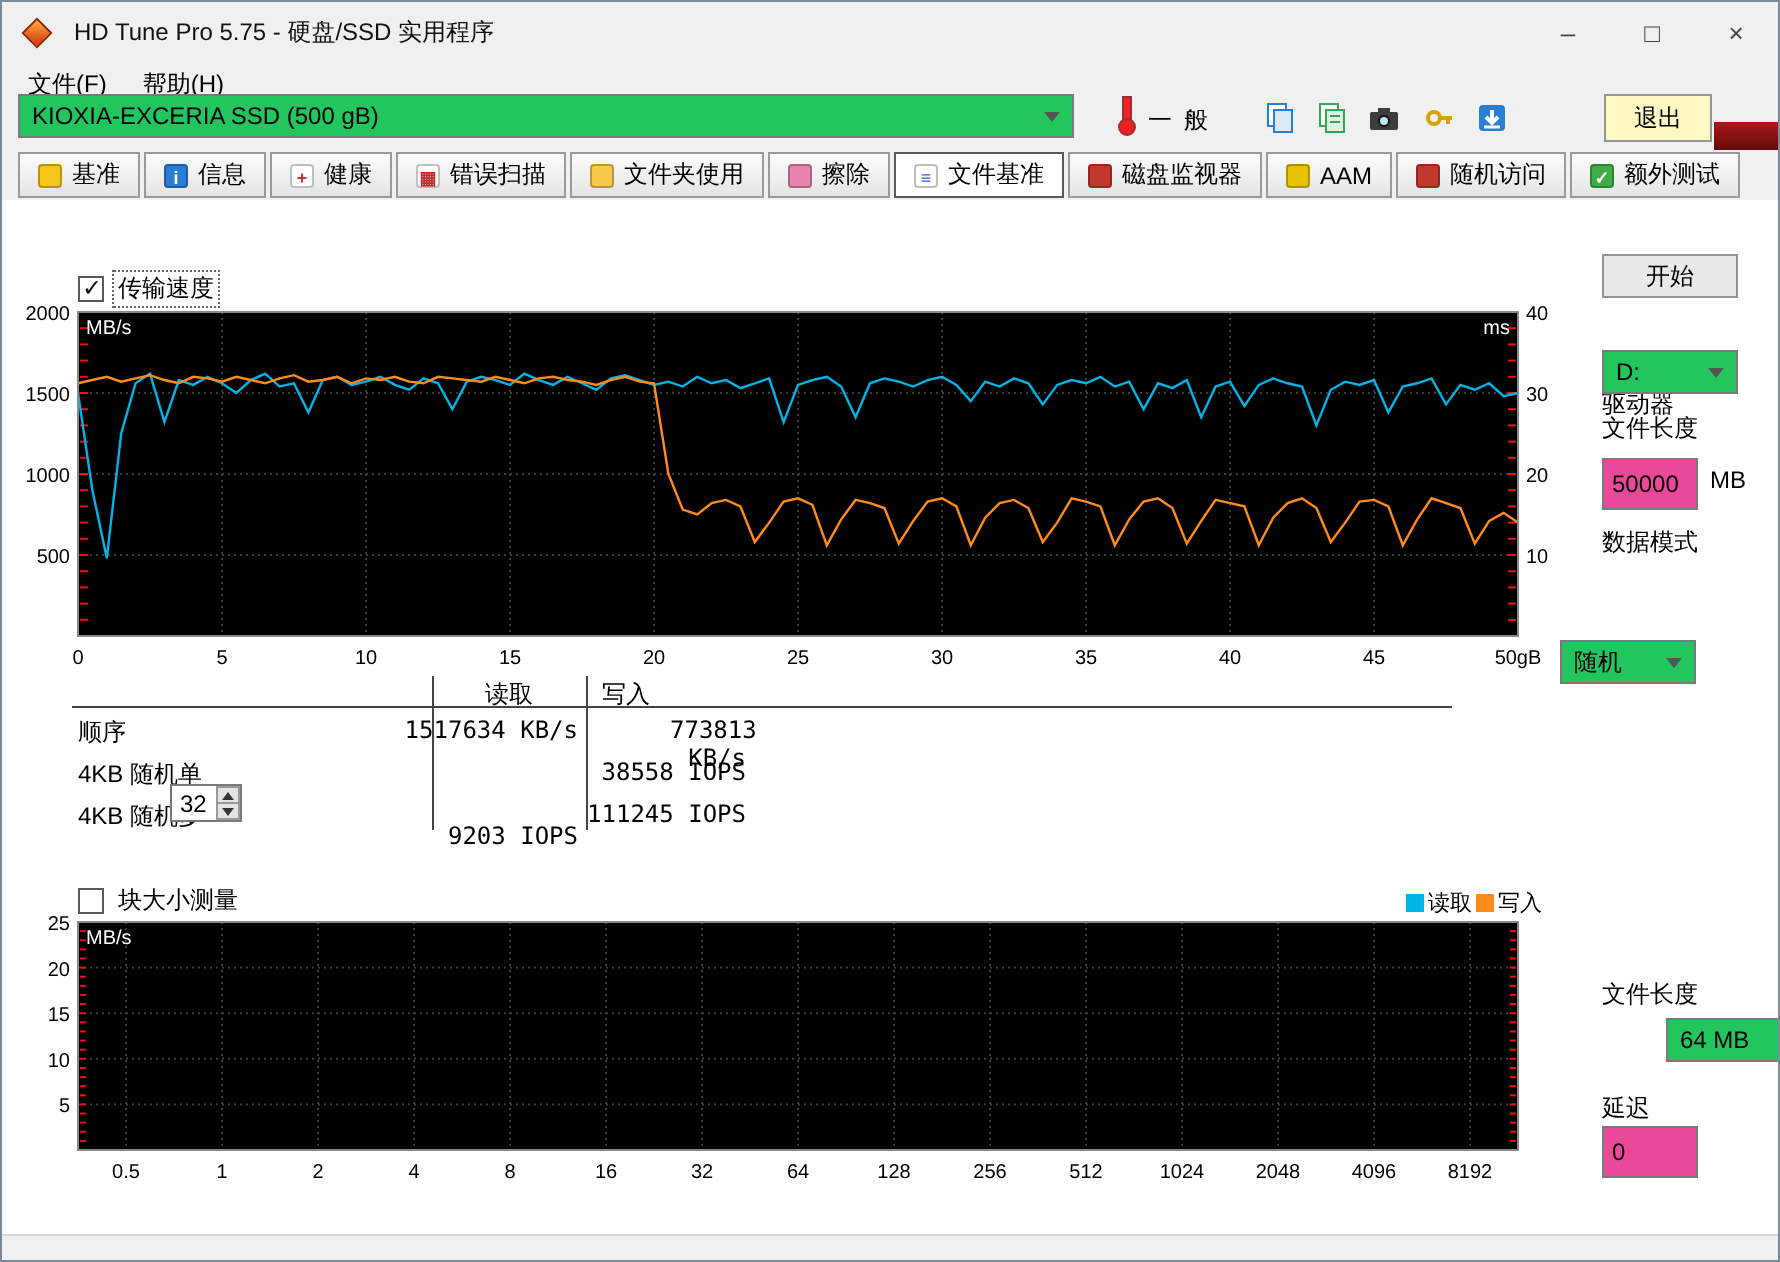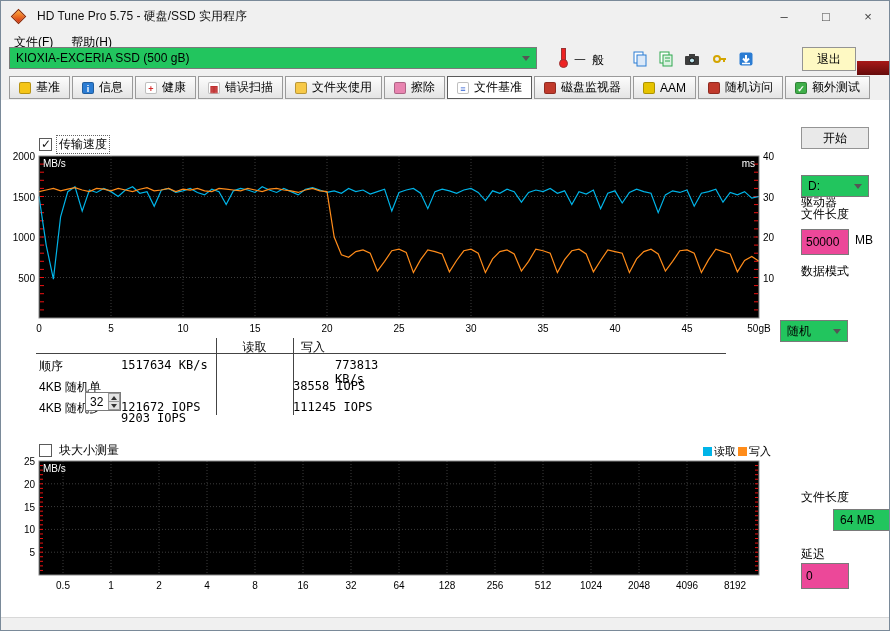--- a/index.html
+++ b/index.html
@@ -42,21 +42,21 @@
   .cb-label{padding:0 2px;}
   .cb-label.focused{outline:1px dotted #666;}
   .btn{position:absolute;background:#e9e9e9;border:1px solid #949494;font-size:12px;}
   .lbl{position:absolute;font-size:12px;}
   .text-input{position:absolute;height:22px;background:#ec4899;border:1px solid #7a7a7a;font:12px "Liberation Sans","DejaVu Sans",sans-serif;padding:12px 4px;}
   .chart-host{position:absolute;}
   
   .res-line{position:absolute;background:#444;}
   .res-head{position:absolute;font-size:12px;}
   .res-label{position:absolute;font-size:12px;}
-  .res-val{position:absolute;font-family:"DejaVu Sans Mono","Liberation Mono",monospace;font-size:12px;}
+  .res-val{position:absolute;font-family:"DejaVu Sans Mono","Liberation Mono",monospace;font-size:12px;text-align:right;}
   
   .spinner{position:absolute;left:84px;top:292px;width:36px;height:19px;background:#fff;border:1px solid #7a7a7a;}
   .spinner .val{position:absolute;left:4px;top:2px;font-size:12px;}
   .spin-btn{position:absolute;right:0;width:12px;height:9px;background:#e4e4e4;border:1px solid #9a9a9a;padding:0;}
   .spin-btn.up{top:0;}
   .spin-btn.down{bottom:0;}
   .spin-btn::after{content:"";position:absolute;left:2px;width:0;height:0;border-left:3px solid transparent;border-right:3px solid transparent;}
   .spin-btn.up::after{top:2px;border-bottom:4px solid #333;}
   .spin-btn.down::after{top:2px;border-top:4px solid #333;}
   
@@ -283,21 +283,20 @@
 
     <span class="res-label" style="left:38px;top:258px;">顺序</span>
     <span class="res-val" style="left:120px;top:258px;width:168px;">1517634 KB/s</span>
     <span class="res-val" style="left:292px;top:258px;width:80px;padding-left:42px;">773813 KB/s</span>
 
     <span class="res-label" style="left:38px;top:279px;">4KB 随机单</span>
     <span class="res-val" style="left:120px;top:279px;width:168px;margin-top:32px;">9203 IOPS</span>
     <span class="res-val" style="left:292px;top:279px;width:80px;">38558 IOPS</span>
 
     <span class="res-label" style="left:38px;top:300px;">4KB 随机多</span>
-    <span class="res-val" style="left:120px;top:300px;width:168px;">121672 IOPS</span>
     <span class="res-val" style="left:292px;top:300px;width:80px;">111245 IOPS</span>
 
     <div class="spinner">
       <span class="val">32</span>
       <button class="spin-btn up"></button>
       <button class="spin-btn down"></button>
     </div>
 
     <div class="cb-row" style="left:38px;top:330px;">
       <span class="cb"></span>

